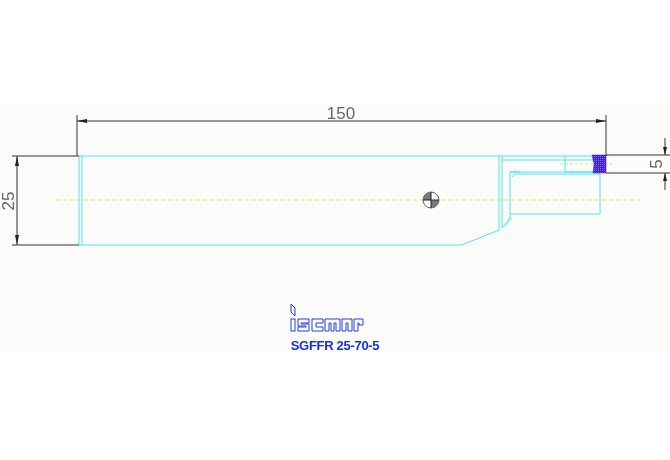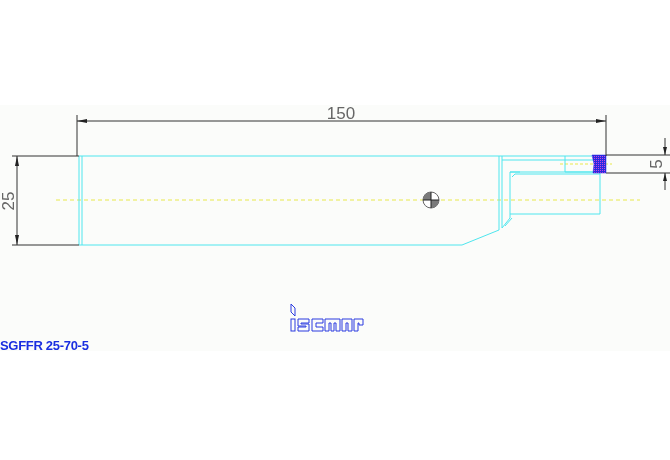--- a/index.html
+++ b/index.html
@@ -1,20 +1,20 @@
 <!DOCTYPE html>
 <html><head>
 <meta charset="utf-8">
 <style>
   html, body { margin: 0; padding: 0; background: #ffffff; }
   body { width: 670px; height: 460px; position: relative; overflow: hidden; font-family: "Liberation Sans", sans-serif; }
   .band { position: absolute; left: 0; top: 105px; width: 670px; height: 246px; background: #fbfcfa; }
   svg.drawing { position: absolute; left: 0; top: 0; }
   .dim-text { font-family: "Liberation Sans", sans-serif; font-size: 17px; fill: #666666; font-weight: normal; }
-  .caption { position: absolute; left: 0; width: 670px; top: 338px; text-align: left; font-family: "Liberation Sans", sans-serif; font-weight: bold; font-size: 13px; color: #1a2ee0; letter-spacing: -0.3px; }
+  .caption { position: absolute; left: 0; width: 670px; top: 338px; text-align: center; font-family: "Liberation Sans", sans-serif; font-weight: bold; font-size: 13px; color: #1a2ee0; letter-spacing: -0.3px; }
 </style>
 </head>
 <body>
 
 <div class="band"></div>
 
 <svg class="drawing" width="670" height="460" viewBox="0 0 670 460">
   <defs>
     <pattern id="mesh" width="2" height="2" patternUnits="userSpaceOnUse">
       <rect width="2" height="2" fill="#2a2ae0"></rect>

